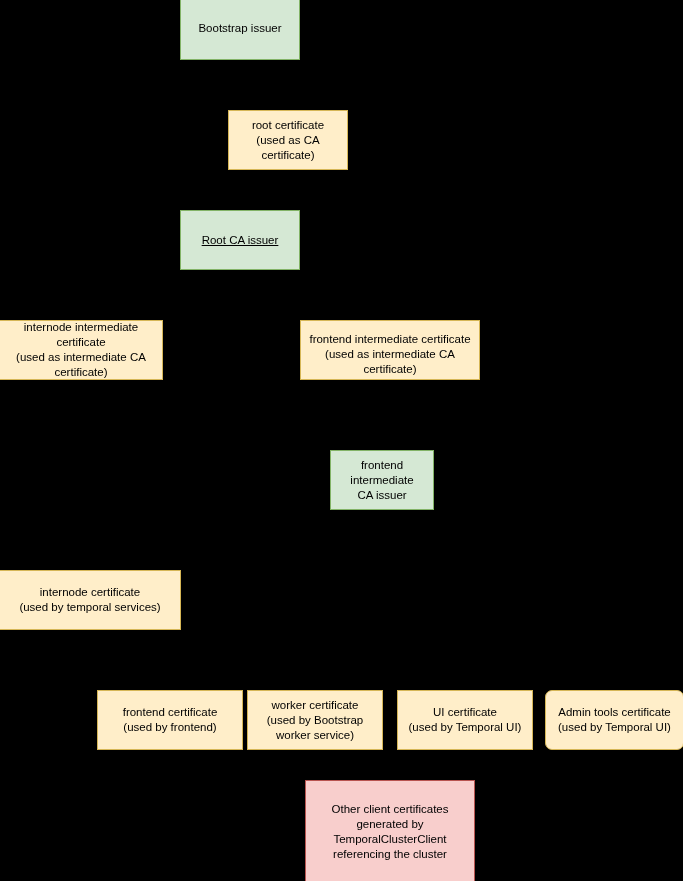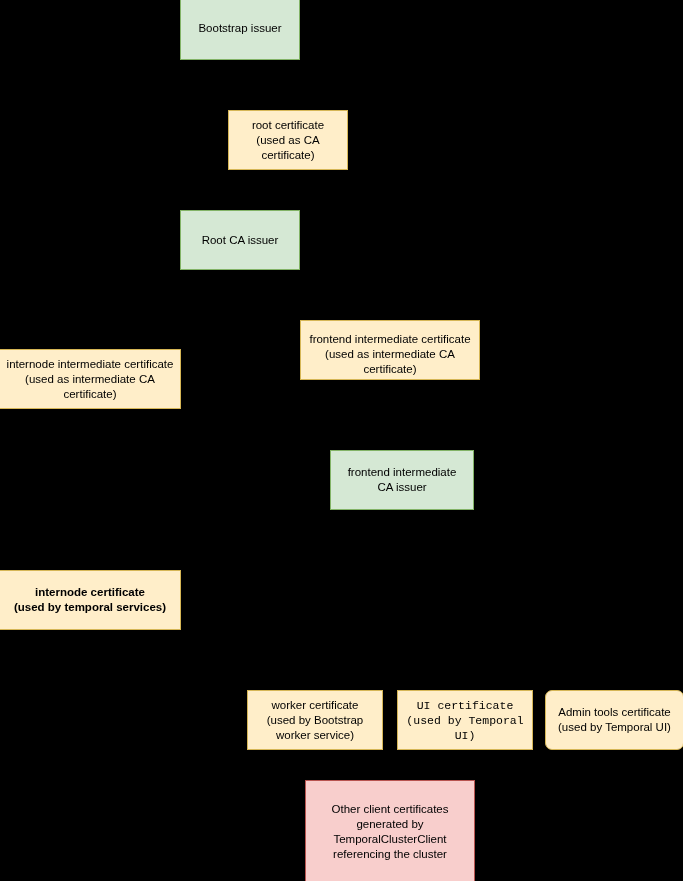--- a/index.html
+++ b/index.html
@@ -75,55 +75,59 @@
   <div class="node issuer" style="left:180px; top:-3px; width:120px; height:63px;">
     <span>Bootstrap issuer</span>
   </div>
 
   <div class="node cert" style="left:180px; top:110px; width:120px; height:60px;margin-left:48px;">
     <span>root certificate
 (used as CA
 certificate)</span>
   </div>
 
-  <div class="node issuer" style="left:180px; top:210px; width:120px; height:60px;">
+  <div class="node issuer" style="left:180px; top:210px; width:120px; height:60px;text-decoration:underline;">
     <span>Root CA issuer</span>
   </div>
 
-  <div class="node cert" style="left:-1px; top:320px; width:182px; height:60px;margin-top:29px;">
+  <div class="node cert" style="left:-1px; top:320px; width:164px; height:60px;">
     <span>internode intermediate certificate
 (used as intermediate CA
 certificate)</span>
   </div>
 
   <div class="node cert" style="left:300px; top:320px; width:180px; height:60px;align-items:flex-end;">
     <span>frontend intermediate certificate
 (used as intermediate CA
 certificate)</span>
   </div>
 
 
-  <div class="node issuer" style="left:330px; top:450px; width:144px; height:60px;align-items:center;">
+  <div class="node issuer" style="left:330px; top:450px; width:104px; height:60px;align-items:center;">
     <span>frontend intermediate
 CA issuer</span>
   </div>
 
-  <div class="node cert" style="left:-1px; top:570px; width:182px; height:60px;font-weight:bold;">
+  <div class="node cert" style="left:-1px; top:570px; width:182px; height:60px;">
     <span>internode certificate
 (used by temporal services)</span>
   </div>
 
+  <div class="node cert" style="left:97px; top:690px; width:146px; height:60px;">
+    <span>frontend certificate
+(used by frontend)</span>
+  </div>
 
   <div class="node cert" style="left:247px; top:690px; width:136px; height:60px;">
     <span>worker certificate
 (used by Bootstrap
 worker service)</span>
   </div>
 
-  <div class="node cert" style="left:397px; top:690px; width:136px; height:60px;font-family:Liberation Mono, monospace;">
+  <div class="node cert" style="left:397px; top:690px; width:136px; height:60px;">
     <span>UI certificate
 (used by Temporal UI)</span>
   </div>
 
   <div class="node cert" style="left:545px; top:690px; width:139px; height:60px;border-radius:7px;">
     <span>Admin tools certificate
 (used by Temporal UI)</span>
   </div>
 
   <div class="node other" style="left:305px; top:780px; width:170px; height:104px;">

